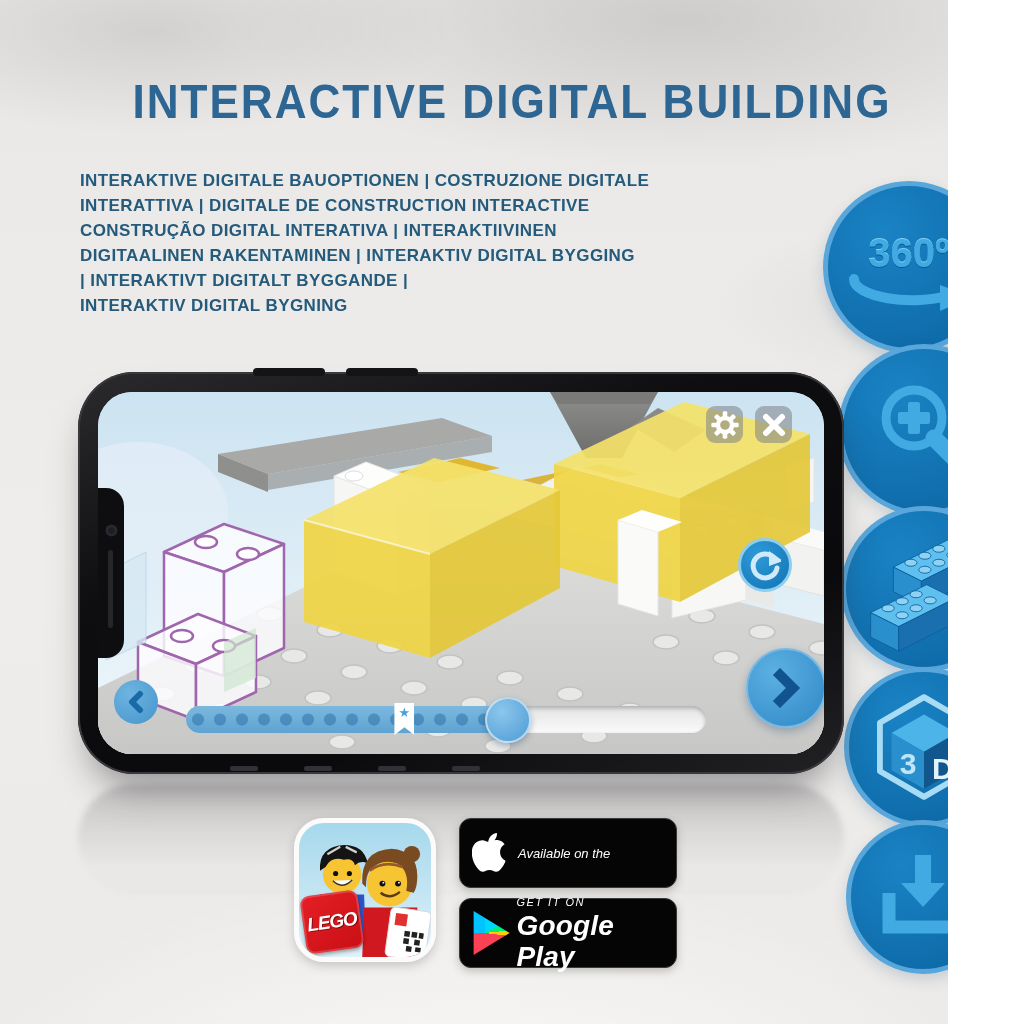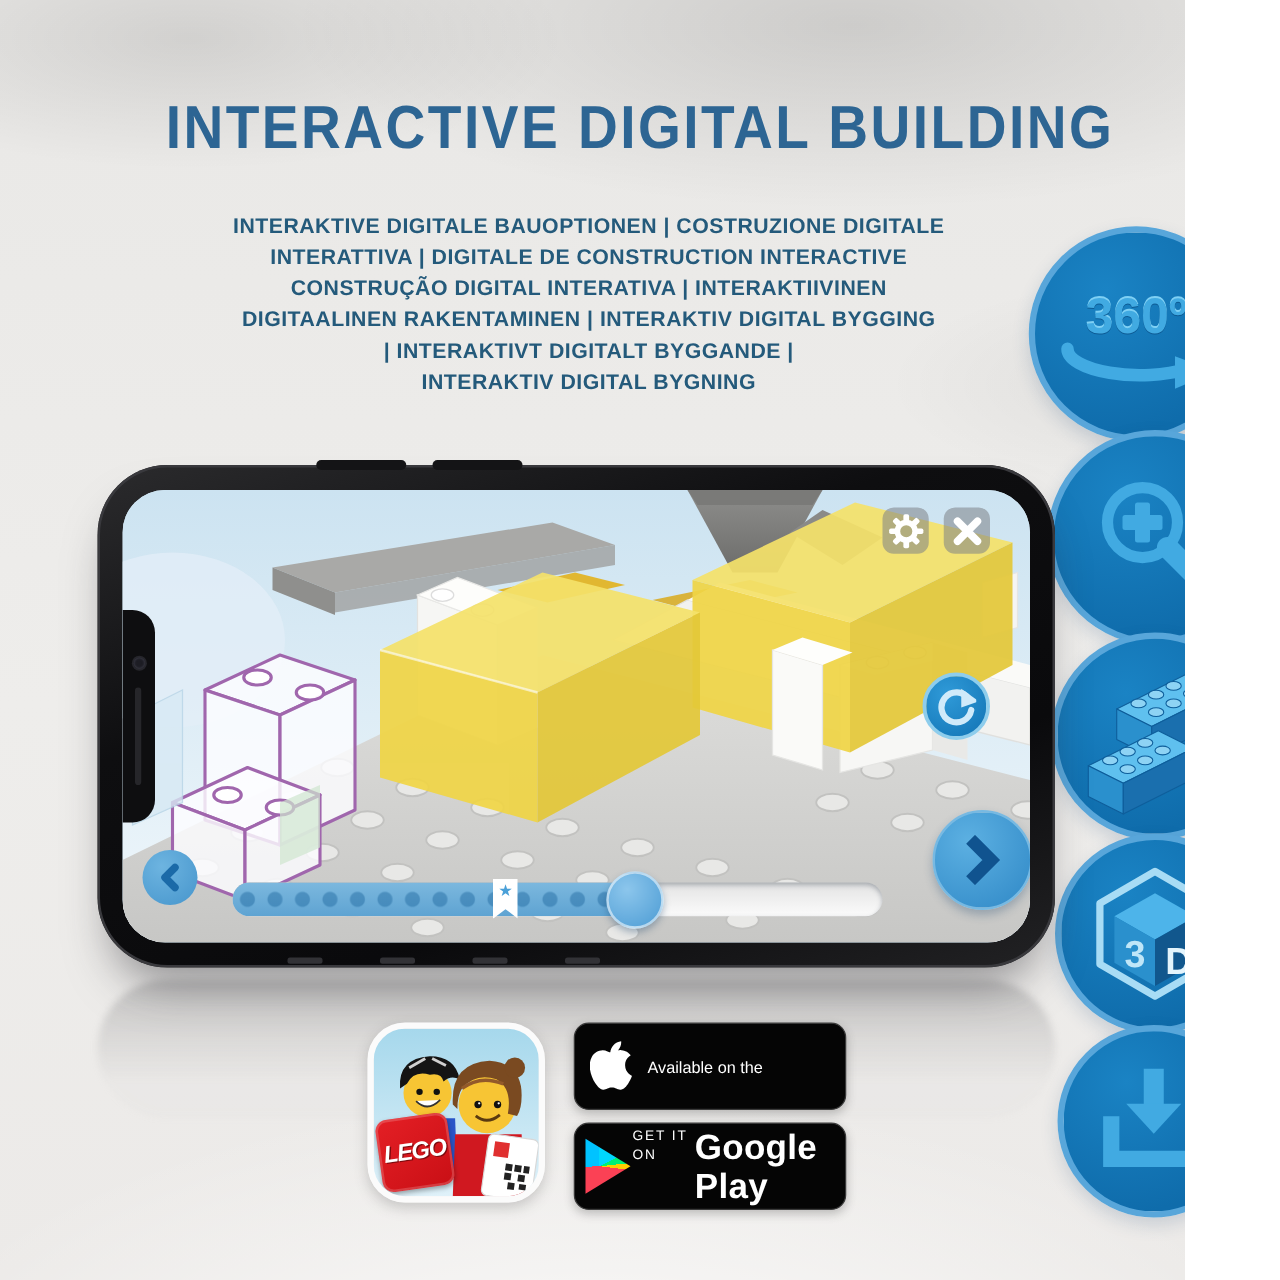--- a/index.html
+++ b/index.html
@@ -17,21 +17,21 @@
       radial-gradient(430px 150px at 16% 3%, rgba(0,0,0,.10), transparent 70%),
       radial-gradient(640px 210px at 72% 2%, rgba(0,0,0,.12), transparent 70%),
       radial-gradient(300px 120px at 97% 30%, rgba(0,0,0,.05), transparent 70%),
       radial-gradient(900px 420px at 50% 112%, rgba(255,255,255,.85), transparent 65%),
       linear-gradient(#e9e8e6,#eeedeb 55%,#eceae8);
   }
   
   .title{position:absolute;top:76px;left:0;width:1024px;text-align:center;
     font-size:45px;font-weight:bold;letter-spacing:2px;white-space:nowrap;
     color:var(--title-blue);transform:scale(.98,1.08);}
-  .subtitle{position:absolute;top:168px;left:48px;width:846px;text-align:center;}
+  .subtitle{position:absolute;top:168px;left:80px;width:846px;text-align:left;}
   .sub-line{font-size:17px;font-weight:bold;letter-spacing:.4px;line-height:25px;
     color:var(--subtitle-blue);white-space:nowrap;}
   
   .feature-circle{position:absolute;border-radius:50%;
     background:radial-gradient(circle at 35% 28%, var(--circle-fill-hi), var(--circle-fill) 75%);
     border:5px solid var(--circle-ring);
     display:flex;align-items:center;justify-content:center;flex-direction:column;
     box-shadow:0 6px 14px rgba(40,80,120,.18);z-index:1;}
   .fc-360{left:823px;top:181px;width:172px;height:172px;}
   .fc-zoom{left:838px;top:344px;width:172px;height:172px;}
@@ -97,21 +97,21 @@
     background:linear-gradient(145deg,#e41f25,#c90f15);transform:rotate(-8deg);
     display:flex;align-items:center;justify-content:center;
     box-shadow:0 2px 4px rgba(0,0,0,.35), inset 0 0 0 2px rgba(255,255,255,.18);}
   .lego-logo span{color:#fff;font-weight:bold;font-size:19px;letter-spacing:-1px;font-style:italic;
     text-shadow:1px 1px 0 #7a0a0e;}
   .store-badge{position:absolute;left:459px;width:218px;height:70px;border-radius:12px;cursor:pointer;
     background:var(--badge-black);border:1px solid #3a3a3a;box-shadow:0 3px 8px rgba(70,70,70,.3);
     display:flex;align-items:center;color:#fff;}
   .badge-apple{top:818px;} .badge-play{top:898px;}
   .badge-logo{width:58px;display:flex;align-items:center;justify-content:center;}
-  .badge-text{display:flex;flex-direction:row;justify-content:space-between;}
+  .badge-text{display:flex;flex-direction:column;justify-content:space-between;font-style:italic;}
   .badge-tag{font-size:13px;line-height:15px;}
   .badge-store{font-size:28px;line-height:31px;font-weight:600;letter-spacing:.2px;}
   .badge-play .badge-tag{font-size:11px;letter-spacing:1.5px;}
   .play-tri{width:40px;height:46px;margin-left:6px;
     clip-path:polygon(6% 2%, 96% 50%, 6% 98%);
     background:conic-gradient(from 0deg at 34% 50%, #00d7fe 0deg 63deg, #00f076 63deg 84deg, #ffce00 84deg 97deg, #fb4155 97deg 268deg, #00c3ff 268deg 360deg);}
   svg{display:block;}
 </style>
 </head>
 <body>

